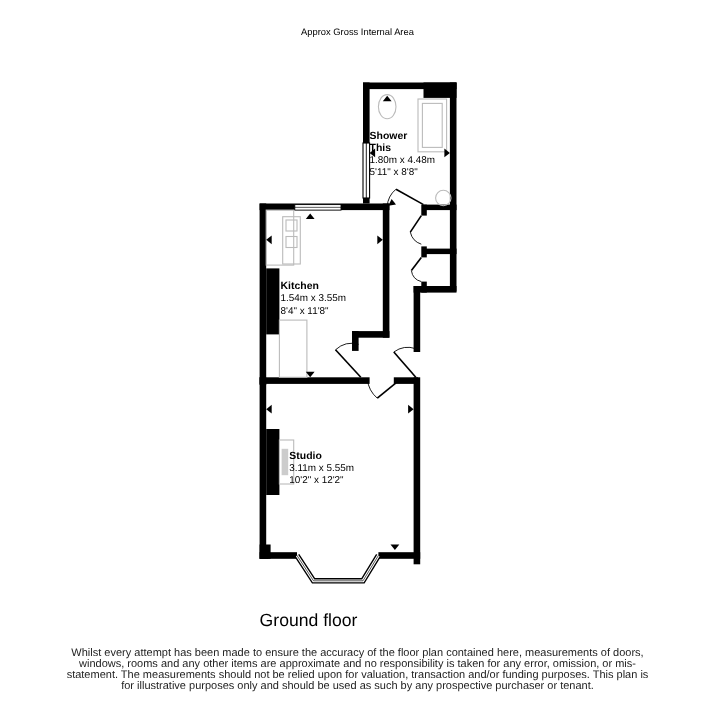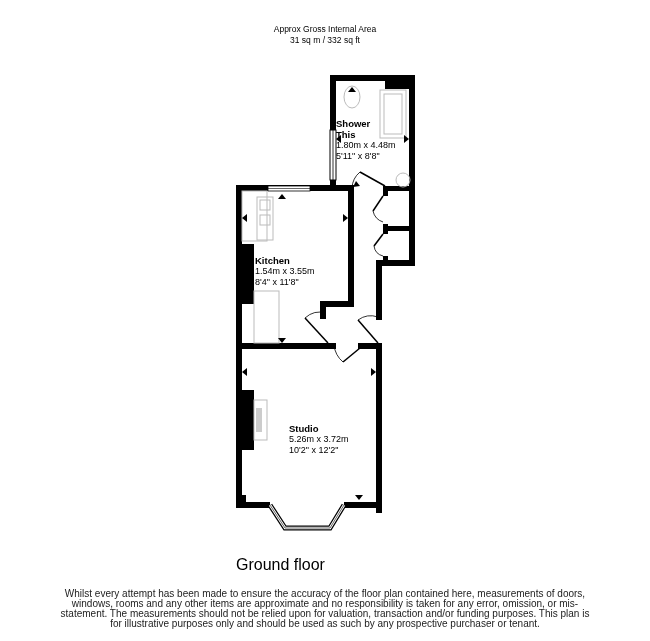--- a/index.html
+++ b/index.html
@@ -12,21 +12,20 @@
     .room-label .name { font-weight: bold; font-size: 9.5px; }
     .floor-label { position: absolute; left: 236px; top: 556px; font-size: 16px; }
     .disclaimer { position: absolute; left: 60px; top: 589px; width: 530px; text-align: center;
                   font-size: 10px; line-height: 10px; color: #222; }
   </style>
 </head>
 <body>
 
 <div class="header">
   <div>Approx Gross Internal Area</div>
-  <div>31 sq m / 332 sq ft</div>
 </div>
 
 <svg class="plan" viewBox="0 0 650 641" xmlns="http://www.w3.org/2000/svg">
   <g fill="#000">
 
     <rect x="330" y="75" width="6" height="110"></rect>
     <rect x="330" y="75" width="85" height="6"></rect>
     <rect x="385" y="75" width="30" height="14"></rect>
     <rect x="409" y="75" width="6" height="190"></rect>
 
@@ -126,21 +125,21 @@
   <div>1.80m x 4.48m</div>
   <div>5'11" x 8'8"</div>
 </div>
 
 <div class="room-label" style="left:255px; top:255px; width:90px;">
   <div class="name">Kitchen</div>
   <div>1.54m x 3.55m</div>
   <div>8'4" x 11'8"</div>
 </div>
 
-<div class="room-label" style="left:263px; top:423px; width:90px;padding-left:26px;">
+<div class="room-label" style="left:263px; top:409px; width:90px;">
   <div class="name">Studio</div>
-  <div>5.26m x 3.72m</div>
+  <div>3.11m x 5.55m</div>
   <div>10'2" x 12'2"</div>
 </div>
 
 <div class="floor-label">Ground floor</div>
 
 <div class="disclaimer">Whilst every attempt has been made to ensure the accuracy of the floor plan contained here, measurements of doors, windows, rooms and any other items are approximate and no responsibility is taken for any error, omission, or mis-statement. The measurements should not be relied upon for valuation, transaction and/or funding purposes. This plan is for illustrative purposes only and should be used as such by any prospective purchaser or tenant.</div>
 
 </body></html>

